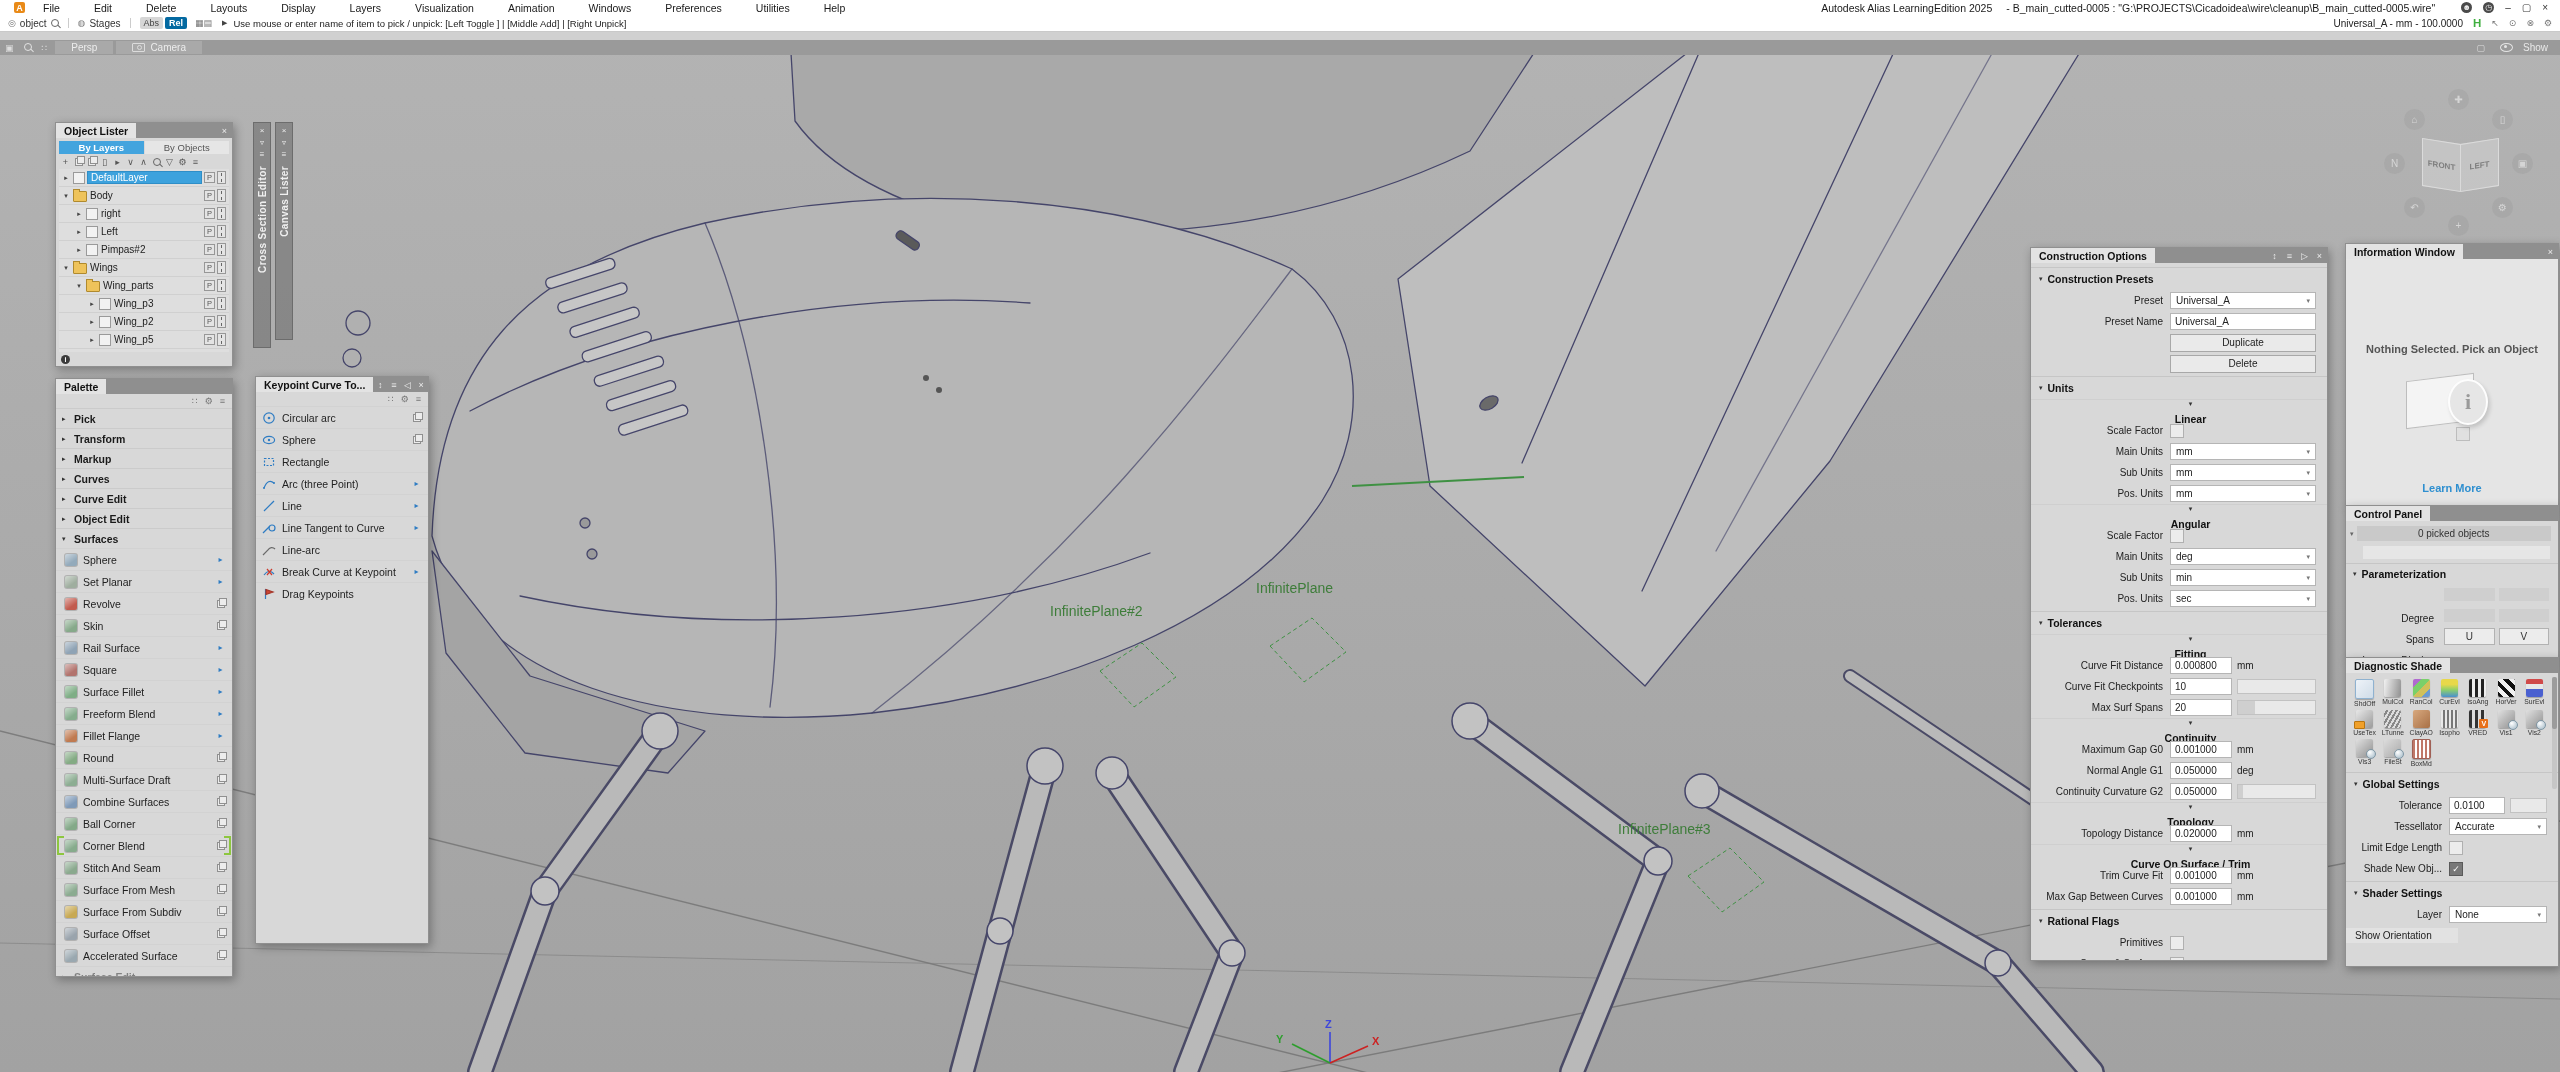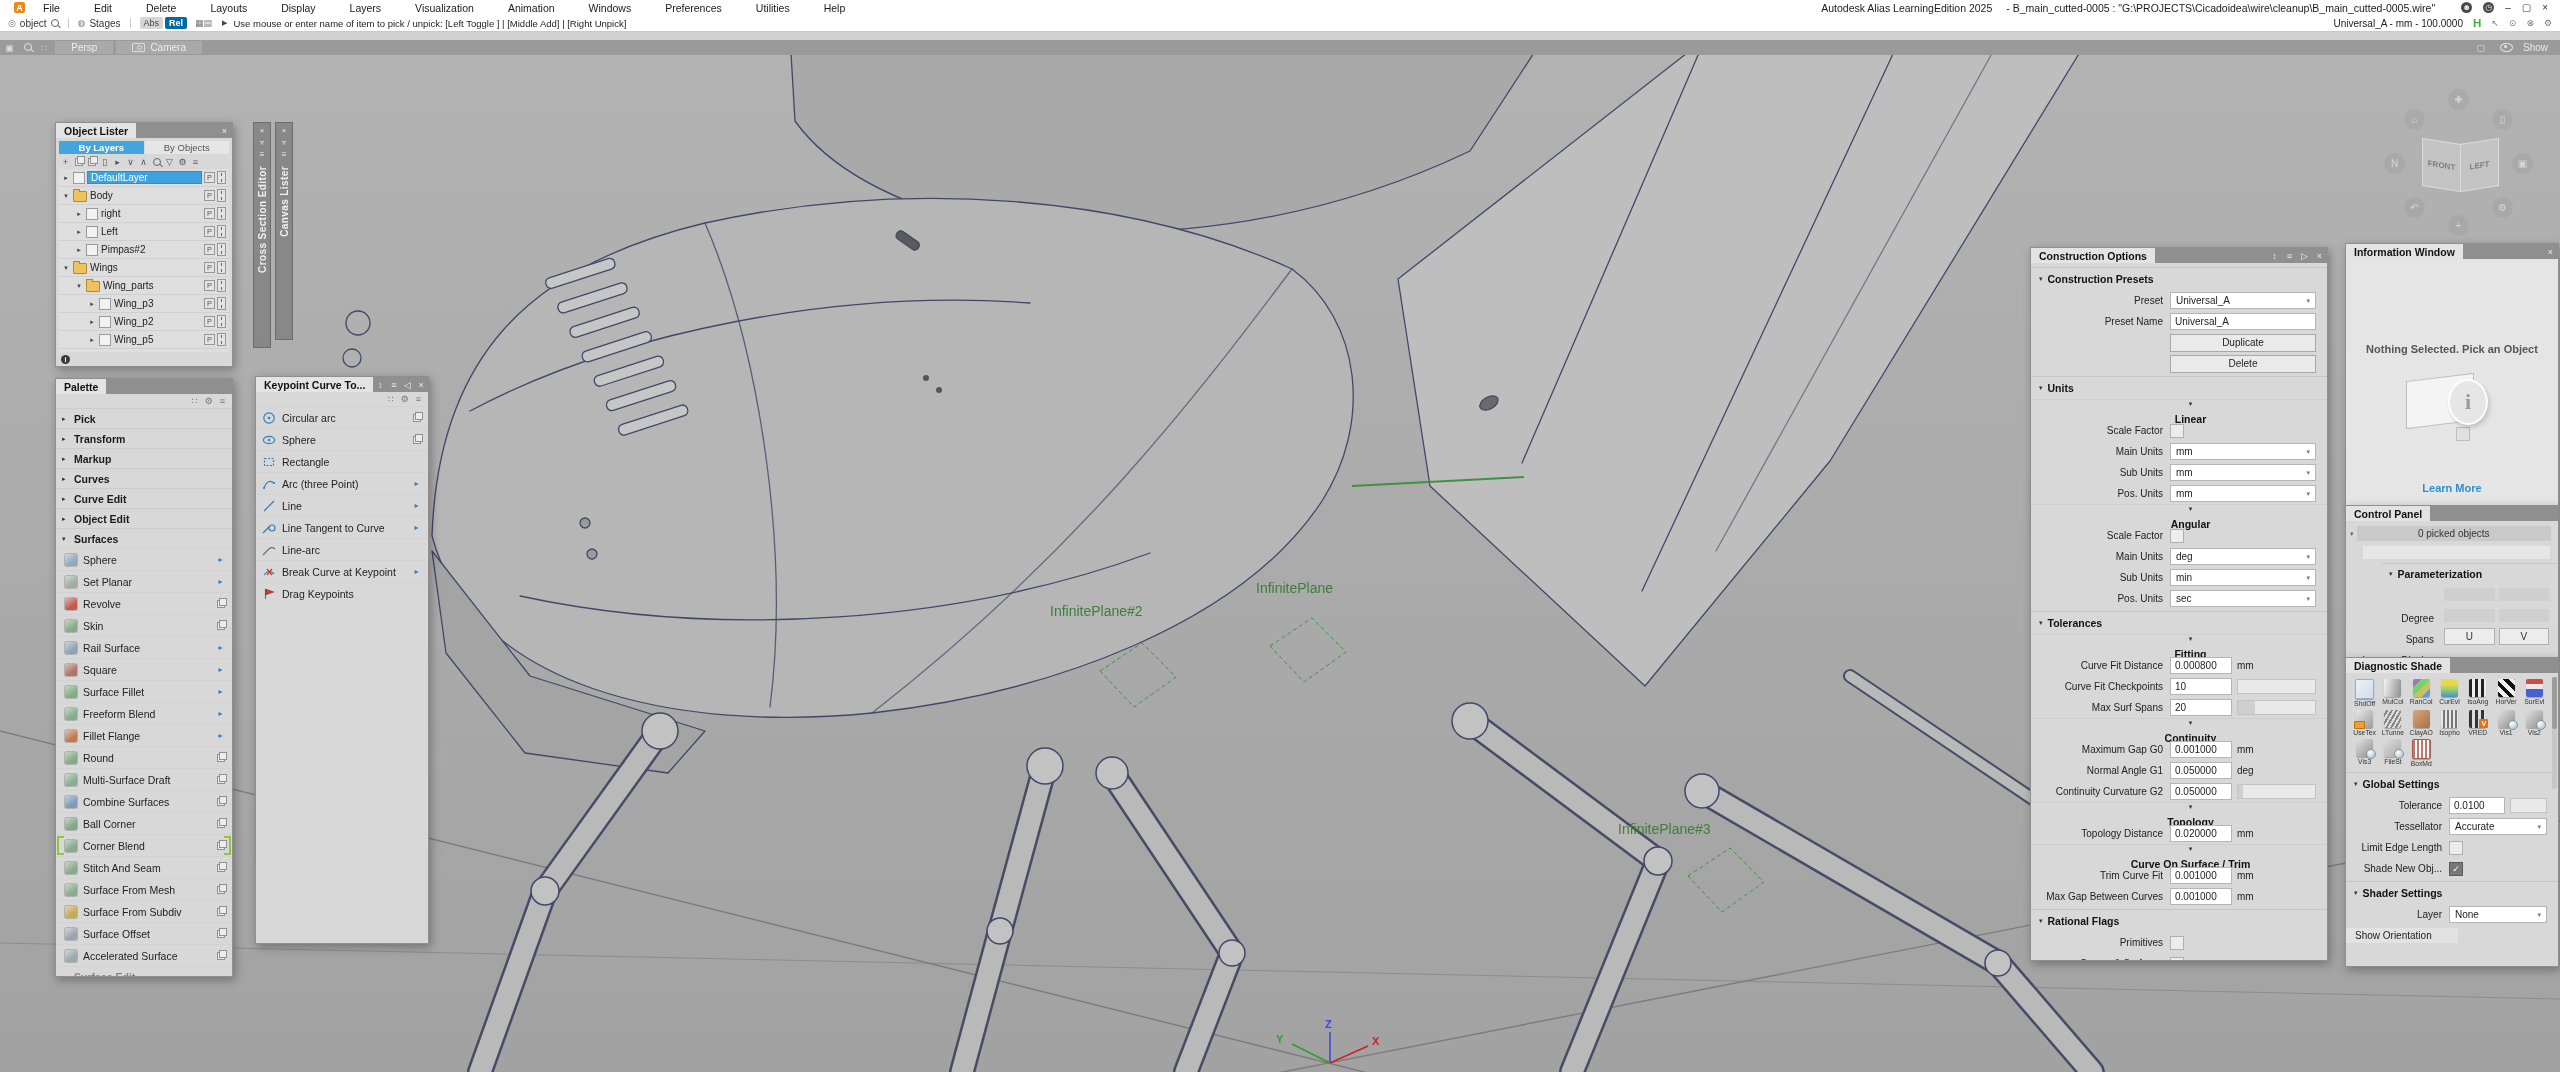--- a/index.html
+++ b/index.html
@@ -142,21 +142,21 @@
   .iw-stand{position:absolute;left:52px;top:56px;width:12px;height:12px;background:#e0e0e0;border:1px solid #bdbdbd;}
   .iw-i{position:absolute;right:12px;top:8px;width:36px;height:42px;border-radius:50%;background:#e6e6e6;border:2px solid #fdfdfd;color:#9a9a9a;font-family:"Liberation Serif",serif;font-weight:bold;font-size:22px;display:flex;align-items:center;justify-content:center;box-shadow:2px 3px 4px rgba(0,0,0,.15);}
   .iw-link{margin-top:auto;margin-bottom:12px;color:#2e8fd0;font-size:11px;font-weight:bold;}
 
   
   #controlpanel{left:2345px;top:505px;width:212px;height:152px;}
   .cp-pickedrow{display:flex;align-items:center;gap:3px;padding:5px 7px 2px 4px;}
   .cp-caret{font-size:7px;color:#666;}
   .pickbar{flex:1;height:15px;background:#c9c9c9;display:flex;align-items:center;justify-content:center;font-size:10px;color:#333;}
   .cp-empty{height:13px;background:#e6e6e6;margin:3px 8px 2px 17px;}
-  .cp-sec{height:20px;display:flex;align-items:center;gap:5px;padding-left:7px;font-size:10.5px;font-weight:bold;color:#111;border-top:1px solid #c6c6c6;margin-top:2px;margin-left:36px;}
+  .cp-sec{height:20px;display:flex;align-items:center;gap:5px;padding-left:7px;font-size:10.5px;font-weight:bold;color:#111;border-top:1px solid #c6c6c6;margin-top:2px;}
   .cp-row{height:21px;display:flex;align-items:center;padding-right:9px;}
   .cp-label{width:88px;text-align:right;font-size:10px;color:#222;padding-right:6px;flex:none;margin-top:47px;}
   .cp-field{flex:1;height:13px;background:#cfcfcf;margin-left:4px;}
   .cp-ubtn{flex:1;height:15px;background:#ececec;border:1px solid #b2b2b2;display:flex;align-items:center;justify-content:center;font-size:10px;color:#333;margin-left:4px;}
 
   
   #diagshade{left:2345px;top:657px;width:212px;height:308px;}
   .ds-wrap{position:relative;flex:none;}
   .ds-grid{display:grid;grid-template-columns:repeat(7,1fr);gap:3px 1px;padding:6px 10px 3px 5px;}
   .ds-item{display:flex;flex-direction:column;align-items:center;gap:1px;}

